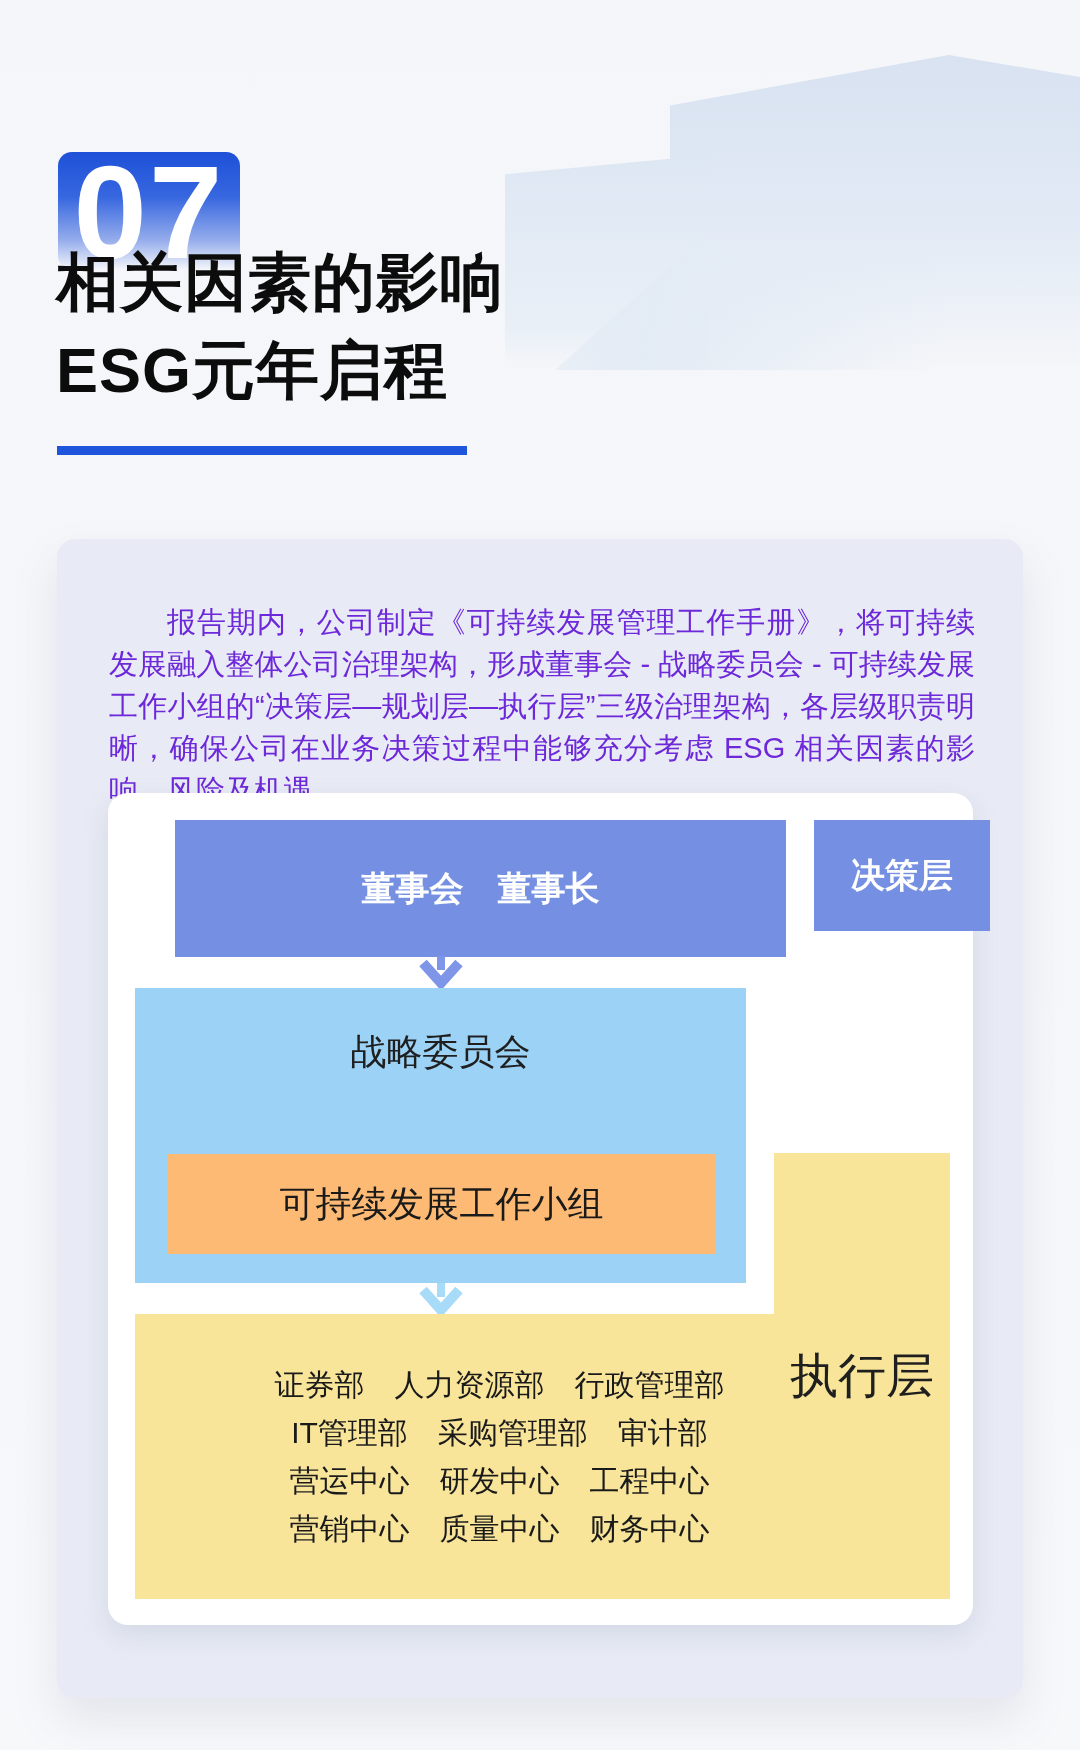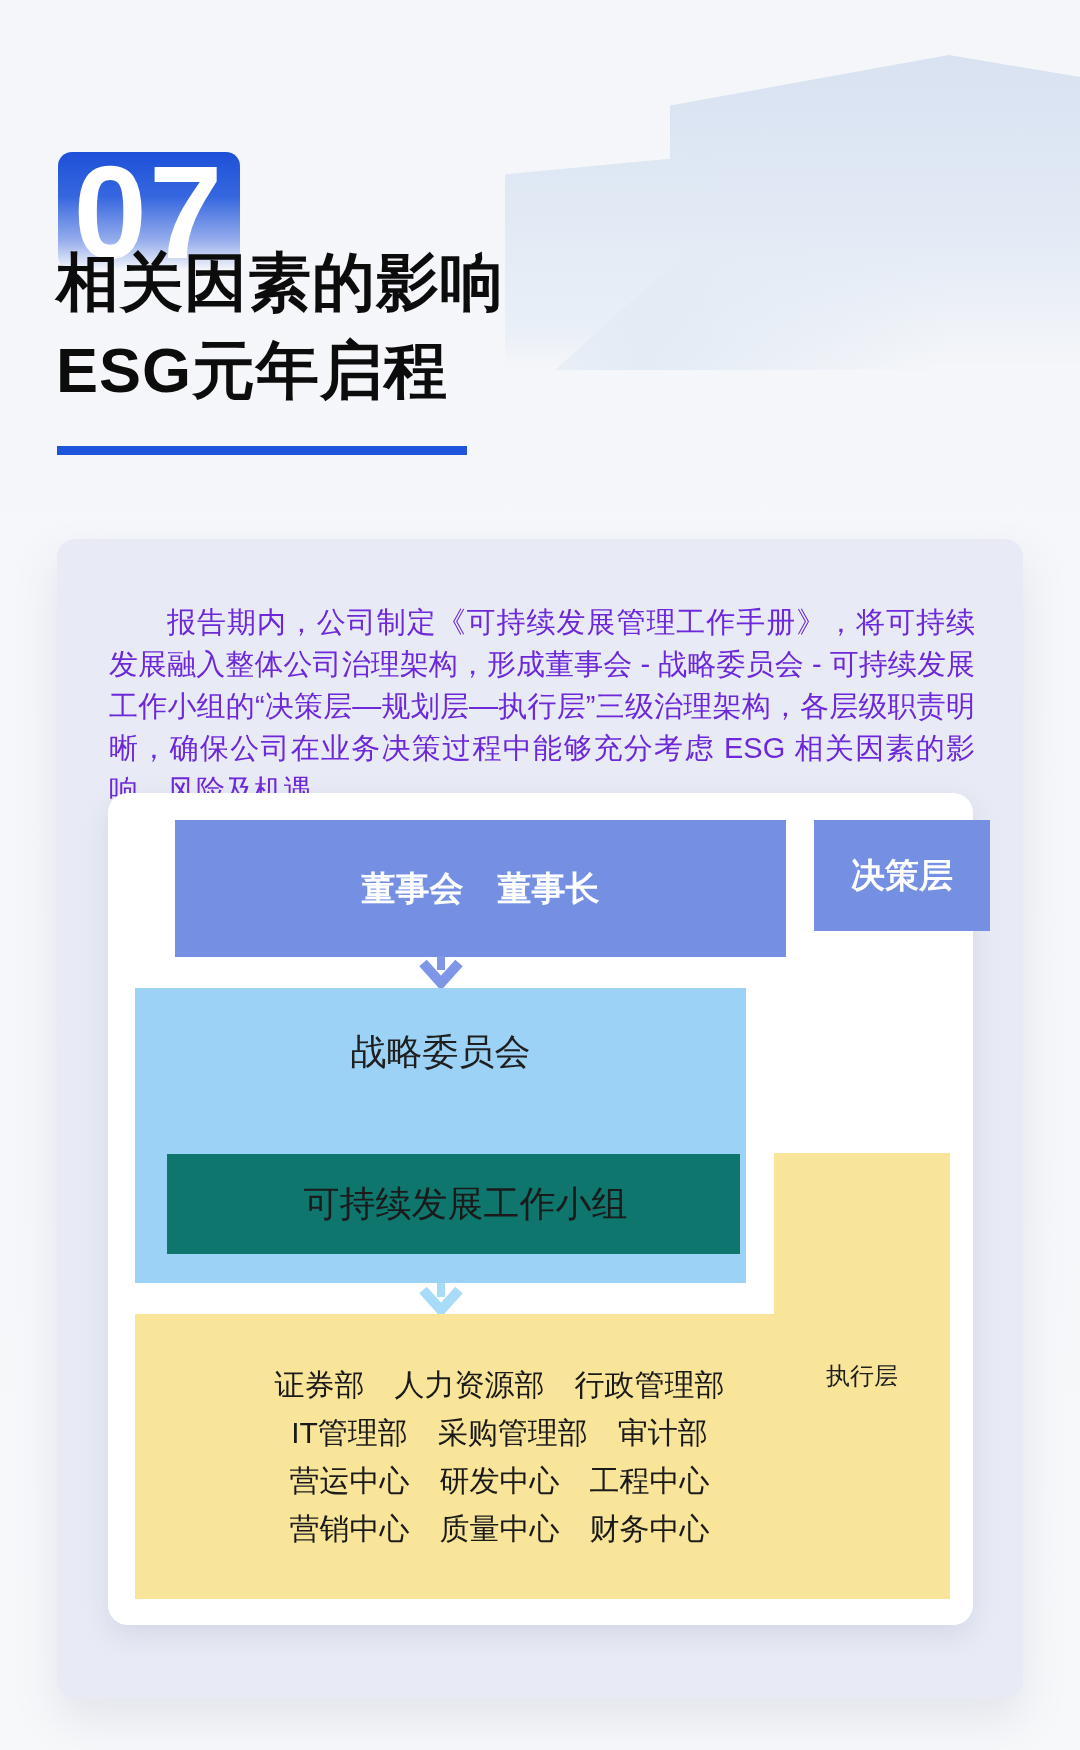--- a/index.html
+++ b/index.html
@@ -61,31 +61,31 @@
   }
   
   .white-card{
     position:absolute;left:51px;top:254px;width:865px;height:832px;
     background:#ffffff;border-radius:20px;
     box-shadow:0 10px 26px rgba(140,150,180,0.22);
   }
   .box{position:absolute;display:flex;align-items:center;justify-content:center;text-align:center;}
   .box-decision{background:#7590e2;color:#ffffff;font-weight:700;font-size:34px;margin-left:40px;}
   .box-planning{background:#9bd2f5;color:#1f1f1f;font-size:36px;}
-  .box-execution{background:#f8e59a;color:#1f1f1f;font-size:24px;}
+  .box-execution{background:#f8e59a;color:#1f1f1f;font-size:48px;}
 
   .board-box{left:27px;top:27px;width:611px;height:137px;}
   .decision-layer-box{left:666px;top:27px;width:176px;height:111px;}
 
   .strategy-box{left:27px;top:195px;width:611px;height:295px;flex-direction:column;justify-content:flex-start;}
   .strategy-top{height:128px;display:flex;align-items:center;justify-content:center;width:100%;}
   .workgroup-box{
     position:absolute;left:32px;top:166px;width:549px;height:100px;
-    background:#0f766e;display:flex;align-items:center;justify-content:center;
-    font-size:36px;color:#1a1a1a;padding-left:24px;
+    background:#fdba74;display:flex;align-items:center;justify-content:center;
+    font-size:36px;color:#1a1a1a;
   }
   .planning-layer-box{left:666px;top:195px;width:176px;height:140px;}
 
   .departments-box{left:27px;top:521px;width:729px;height:285px;flex-direction:column;font-size:30px;line-height:48px;color:#1a1a1a;}
   .execution-layer-box{left:666px;top:360px;width:176px;height:446px;}
 
   .arrow{position:absolute;width:44px;height:32px;}
   .arrow-1{left:311px;top:163px;}
   .arrow-2{left:311px;top:490px;}
 </style>

